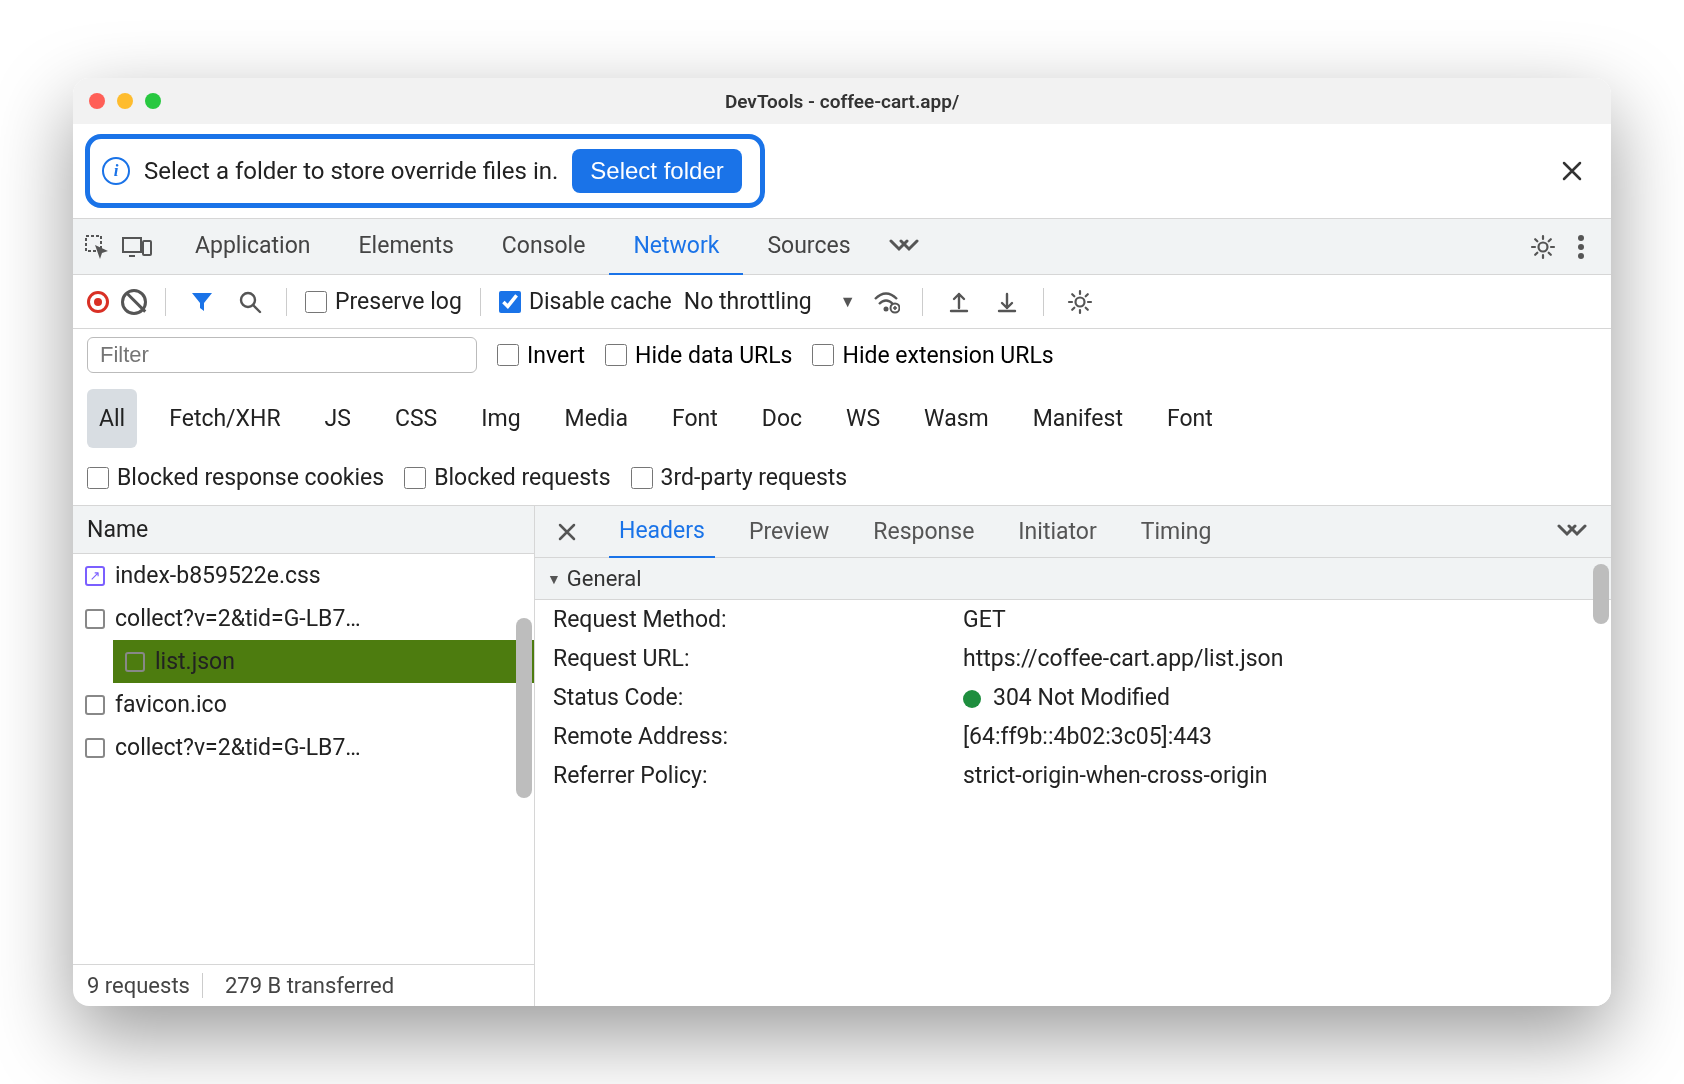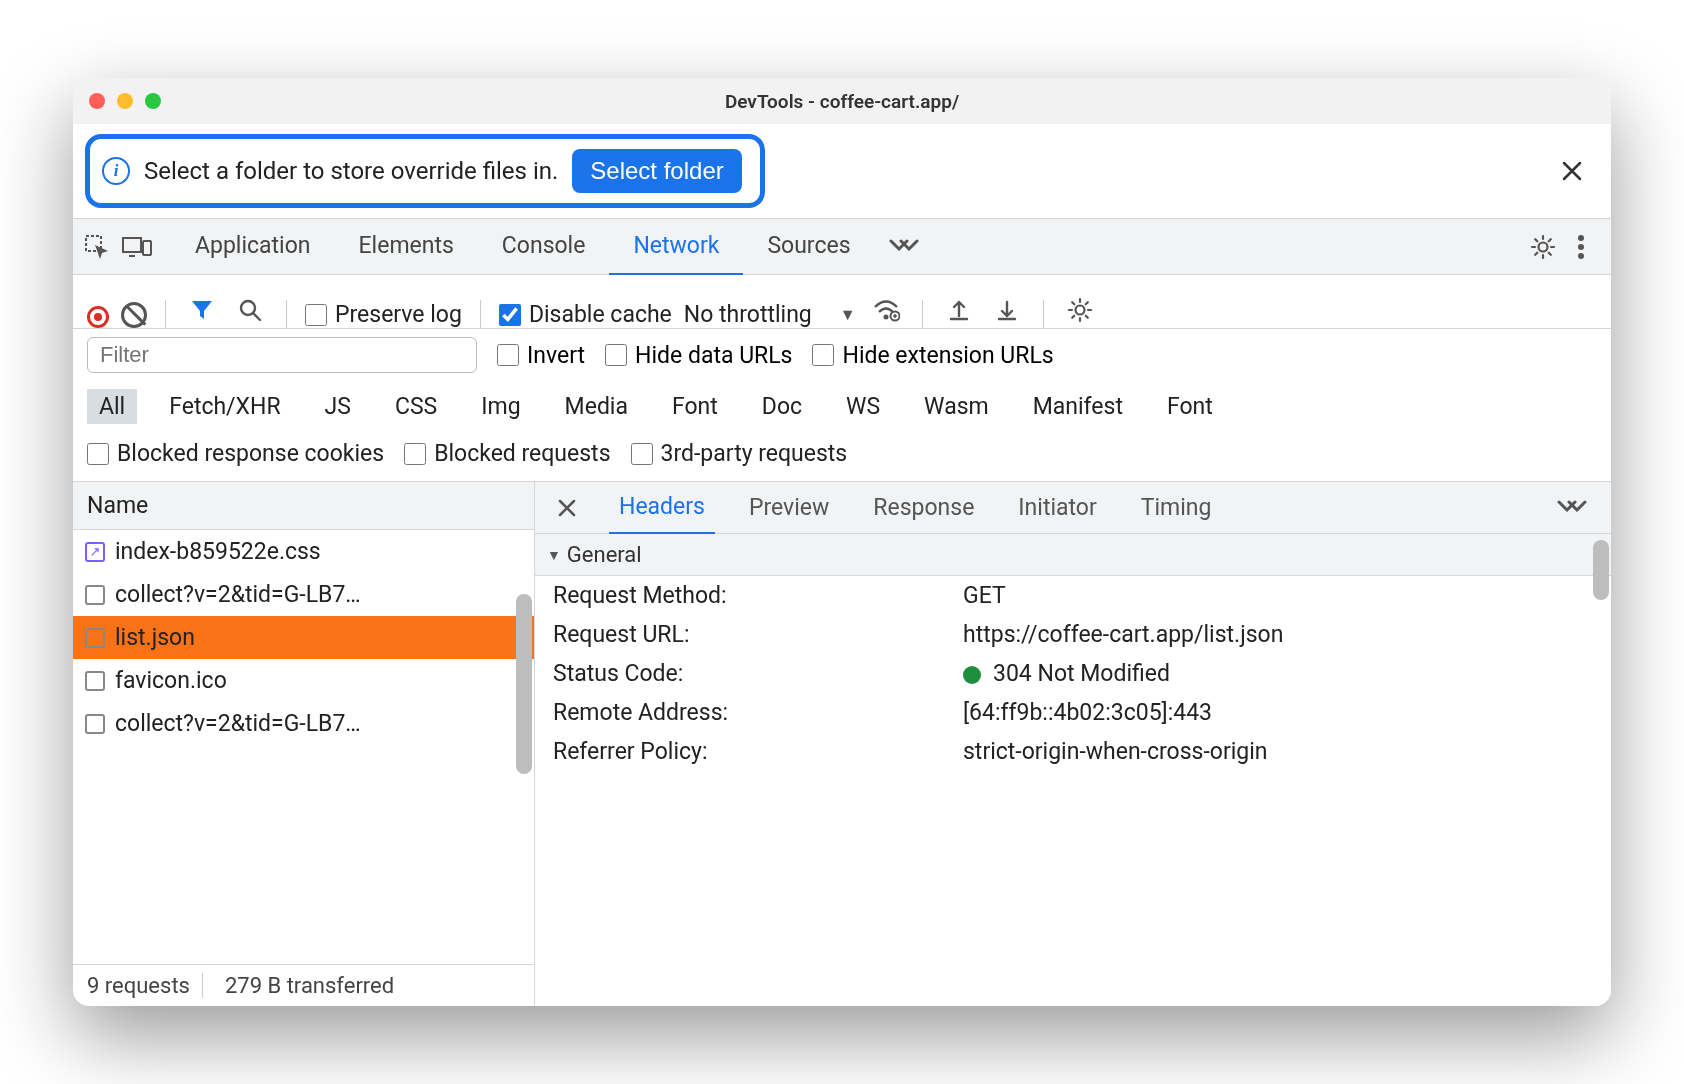--- a/index.html
+++ b/index.html
@@ -122,21 +122,21 @@
     color: #1a73e8;
     border-bottom: 3px solid #1a73e8;
   }
   .chev { font-size: 24px; color: #555; padding: 0 10px; cursor: pointer; }
   .spacer { flex: 1; }
   .gear { width: 32px; height: 32px; }
   .kebab { font-size: 28px; color: #555; padding: 0 14px; cursor: pointer; }
 
   .toolbar1 {
     display: flex;
-    align-items: flex-end;
+    align-items: center;
     height: 54px;
     border-bottom: 1px solid #d6d6d6;
     padding: 0 14px;
     gap: 12px;
     background: #fff;
   }
   .divider { width: 1px; height: 28px; background: #ccc; margin: 0 6px; }
   .record-btn {
     width: 22px; height: 22px;
     border: 3px solid #d93025;
@@ -190,22 +190,22 @@
   .filter-row2, .filter-row3 {
     display: flex;
     align-items: center;
     padding: 8px 14px;
     gap: 20px;
     background: #fff;
     font-size: 23px;
     color: #222;
   }
   .type-chip {
-    padding: 4px 12px;
-    border-radius: 0;
+    padding: 16px 12px;
+    border-radius: 6px;
     cursor: pointer;
   }
   .type-chip.active {
     background: #d8dde2;
   }
   .filter-row2 { border-bottom: none; }
   .filter-row3 { border-bottom: 1px solid #d6d6d6; padding-bottom: 14px; }
   .cb { display: flex; align-items: center; gap: 8px; font-size: 23px; }
   .cb input { width: 22px; height: 22px; }
 
@@ -234,21 +234,21 @@
     align-items: center;
     gap: 10px;
     padding: 8px 12px;
     font-size: 23px;
     color: #222;
     cursor: pointer;
     white-space: nowrap;
     overflow: hidden;
     text-overflow: ellipsis;
   }
-  .req-item.selected { background: #f97316; }
+  .req-item.selected { background: #4d7c0f; margin-left: 40px; }
   .req-icon {
     width: 20px; height: 20px;
     border: 2px solid #888;
     border-radius: 3px;
     flex-shrink: 0;
     display: inline-flex;
     align-items: center;
     justify-content: center;
     font-size: 13px;
   }

